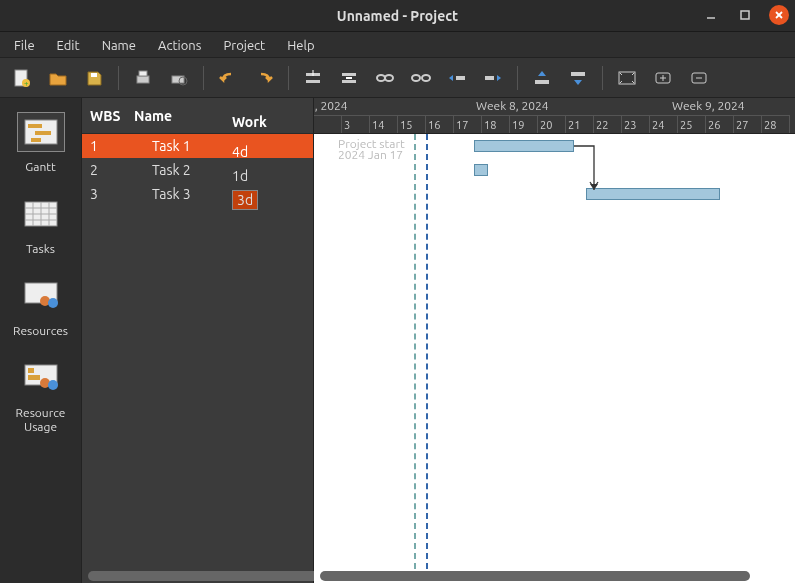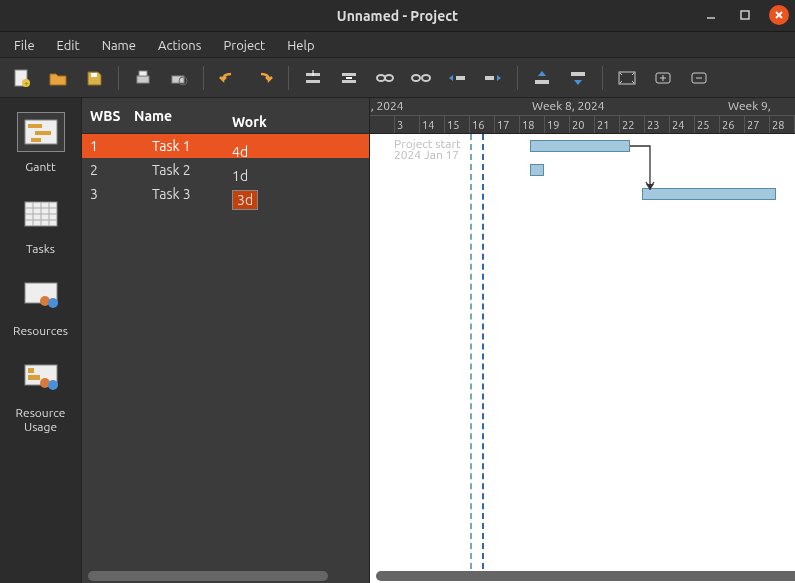--- a/index.html
+++ b/index.html
@@ -14,21 +14,21 @@
 .menuitem { padding:3px 10px; cursor:pointer; color:#ddd; font-size:13px;}
 .toolbar { height:40px; background:#353535; display:flex; align-items:center; padding:0 8px; gap:8px; border-bottom:1px solid #222;}
 .tbtn { width:28px; height:28px; display:flex; align-items:center; justify-content:center; cursor:pointer; border-radius:3px;}
 .tsep { width:1px; height:24px; background:#555; margin:0 2px;}
 .body { display:flex; height:calc(583px - 32px - 26px - 40px); }
 .sidebar { width:82px; background:#2c2c2c; padding:8px 2px; display:flex; flex-direction:column; align-items:center; gap:8px; border-right:1px solid #222;}
 .navitem { width:74px; display:flex; flex-direction:column; align-items:center; gap:8px; padding:6px 2px; cursor:pointer; border-radius:4px;}
 .navitem.active .icbox{ border:1px solid #888; background:#3a3a3a;}
 .navitem .icbox { width:48px; height:40px; display:flex; align-items:center; justify-content:center; }
 .navitem .lbl { font-size:12px; color:#ddd; text-align:center; line-height:14px;}
-.taskpanel { width:288px; background:#3b3b3b; display:flex; flex-direction:column; border-right:1px solid #222; position:relative;}
+.taskpanel { width:232px; background:#3b3b3b; display:flex; flex-direction:column; border-right:1px solid #222; position:relative;}
 .thead { display:flex; height:36px; align-items:center; color:#fff; font-weight:bold; font-size:14px; border-bottom:1px solid #2a2a2a;}
 .col-wbs { width:52px; padding-left:8px;}
 .col-name { width:98px;}
 .col-work { width:80px;margin-top:12px;}
 .trow { display:flex; height:24px; align-items:center; font-size:14px; color:#ddd;}
 .trow.selected { background:#e95420; color:#fff;}
 .col-wbs.cell{ padding-left:8px;}
 .col-name.cell{ padding-left:18px;}
 .workedit { border:1px solid #888; padding:0 4px; background:#c2410c; height:20px; display:inline-flex; align-items:center;}
 .gantt { flex:1; background:#fff; position:relative; overflow:hidden;}

